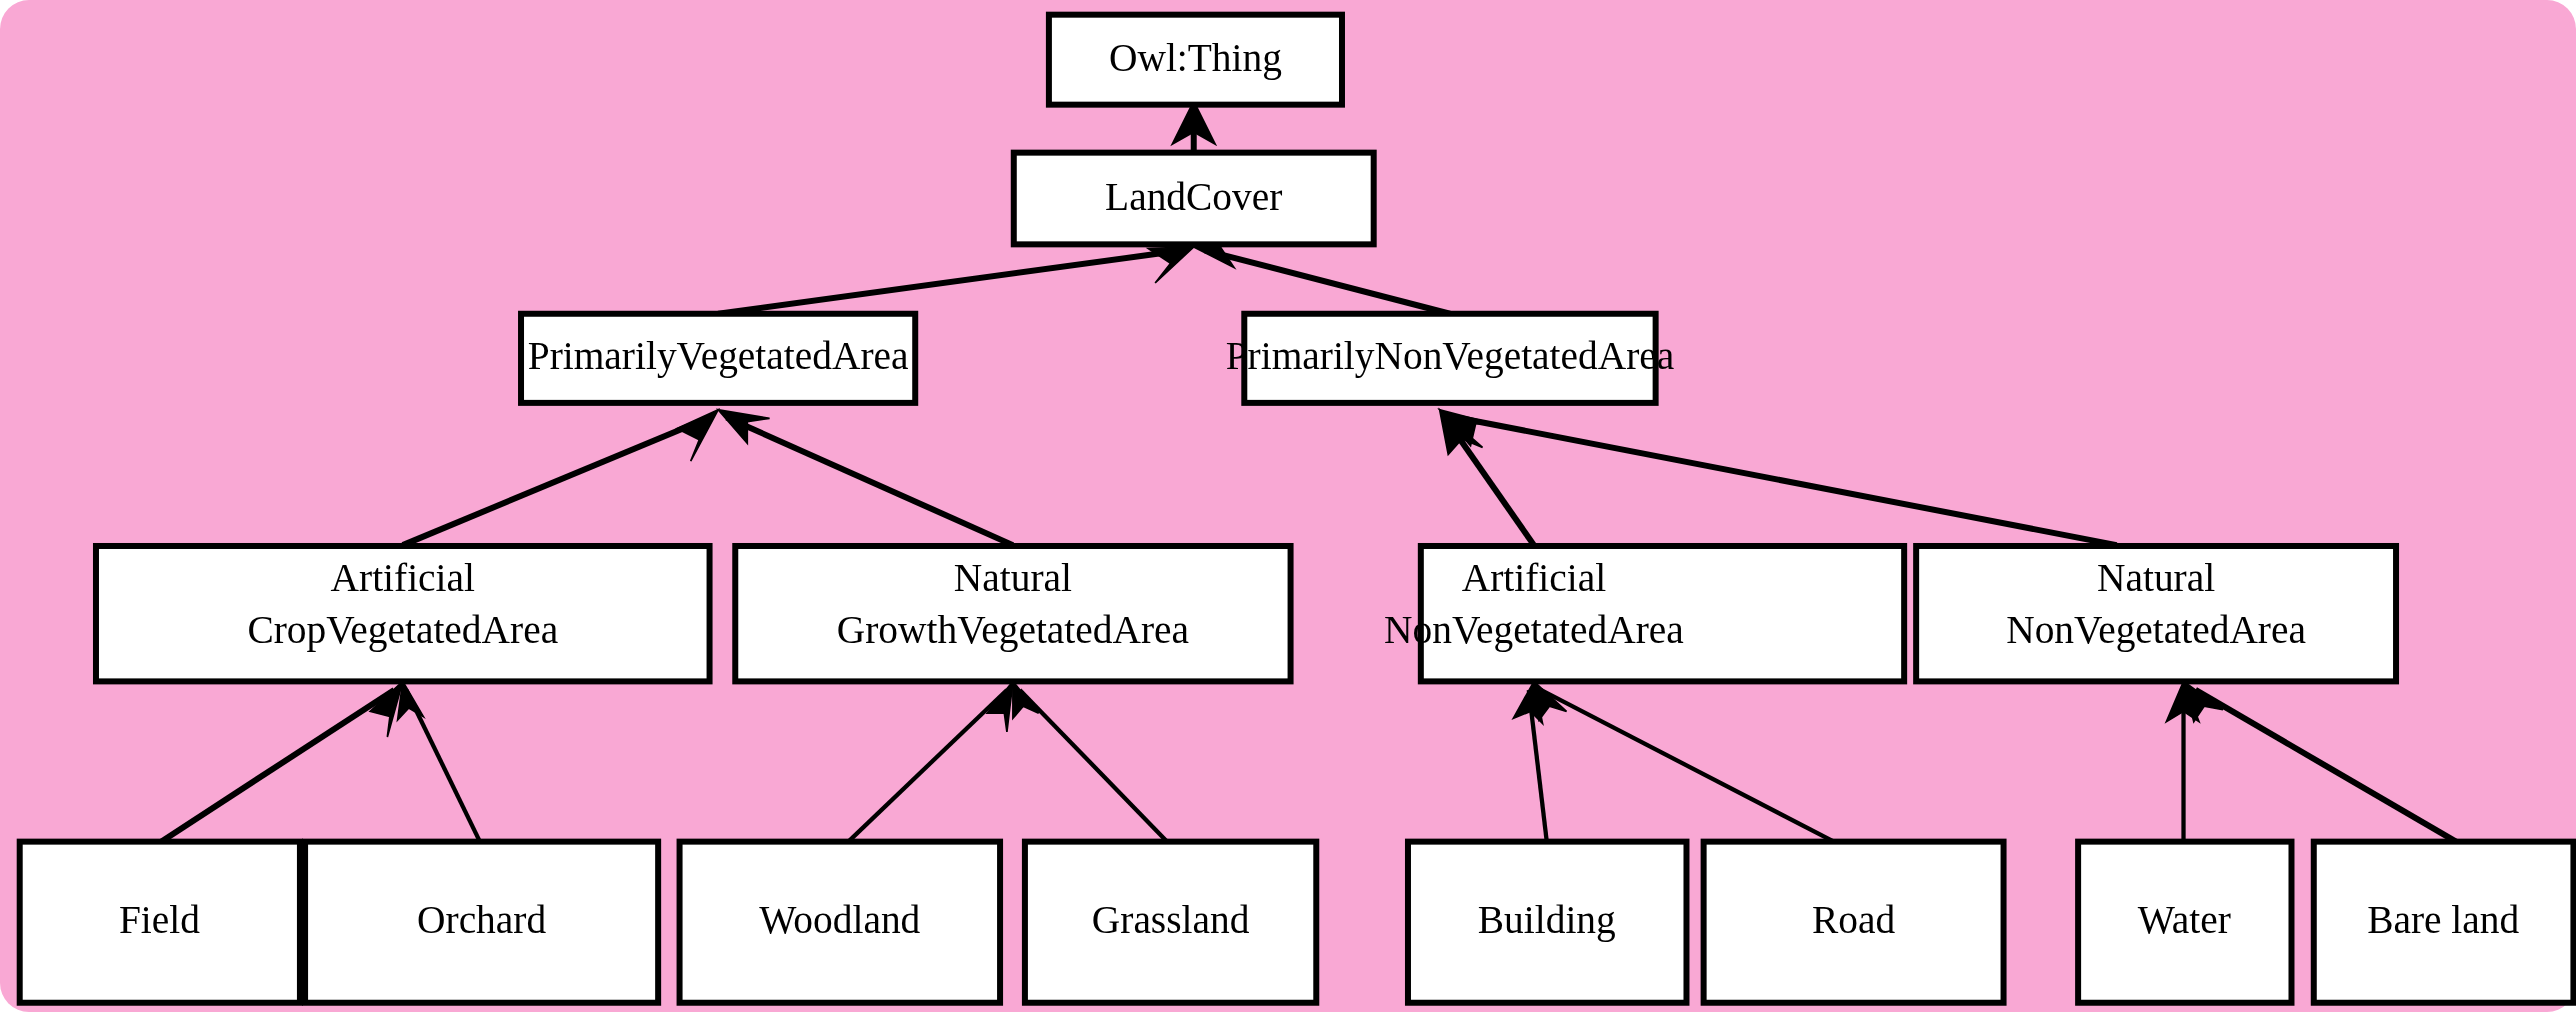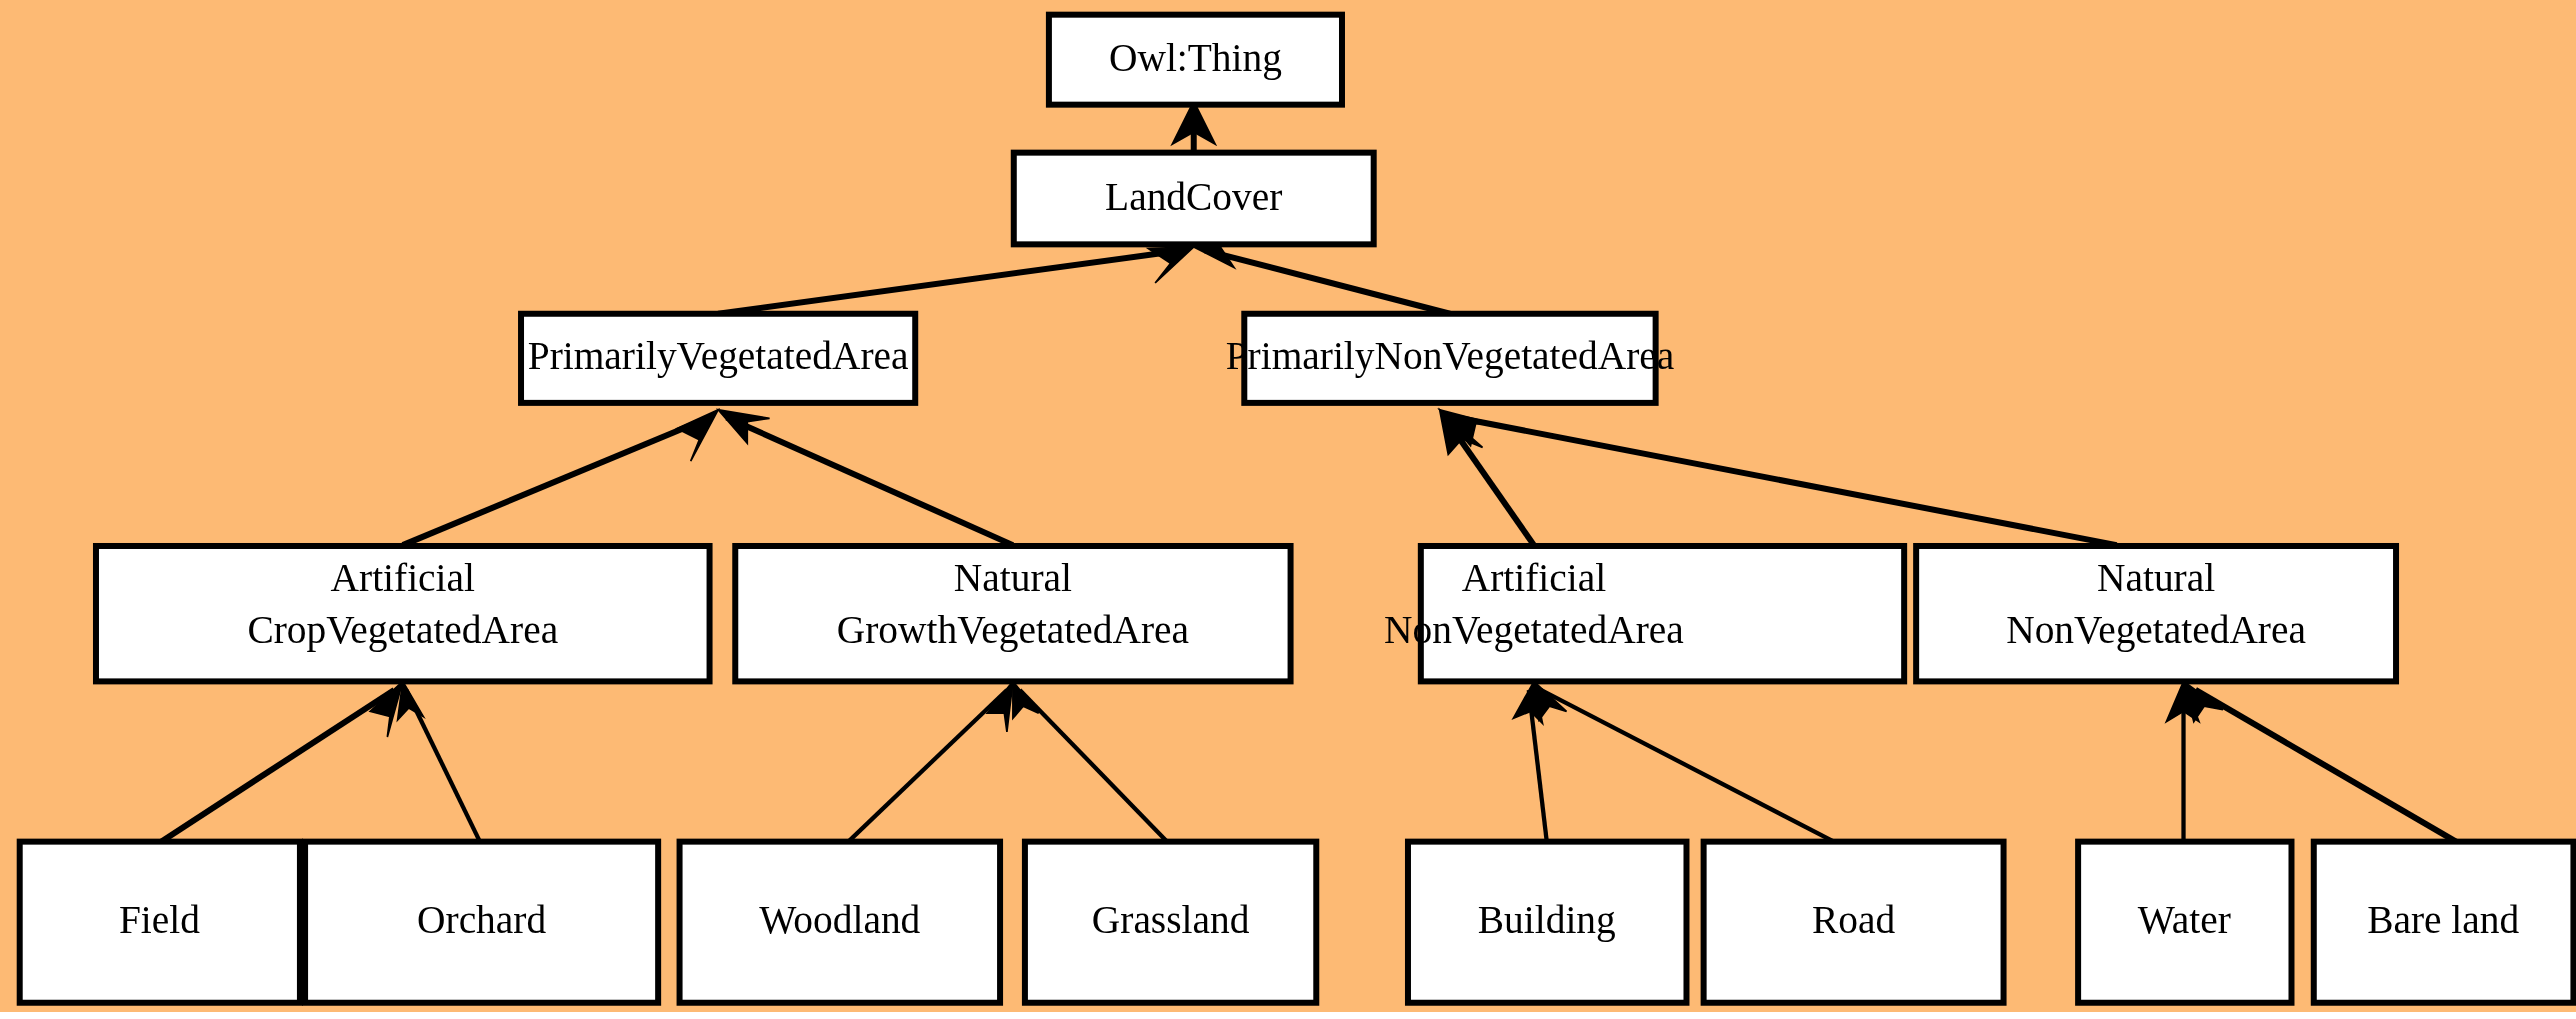--- a/index.html
+++ b/index.html
@@ -10,21 +10,22 @@
   body {
     width: 2576px;
     height: 1020px;
     overflow: hidden;
     font-family: "Liberation Serif", "DejaVu Serif", serif;
   }
   #diagram-root {
     position: relative;
     width: 2576px;
     height: 1012px;
-    background: #fdba74;
+    background: #f9a8d4;
+    border-radius: 29px;
   }
   svg#ontology-svg {
     position: absolute;
     left: 0;
     top: 0;
     width: 2576px;
     height: 1020px;
     display: block;
   }
   .node-box {

